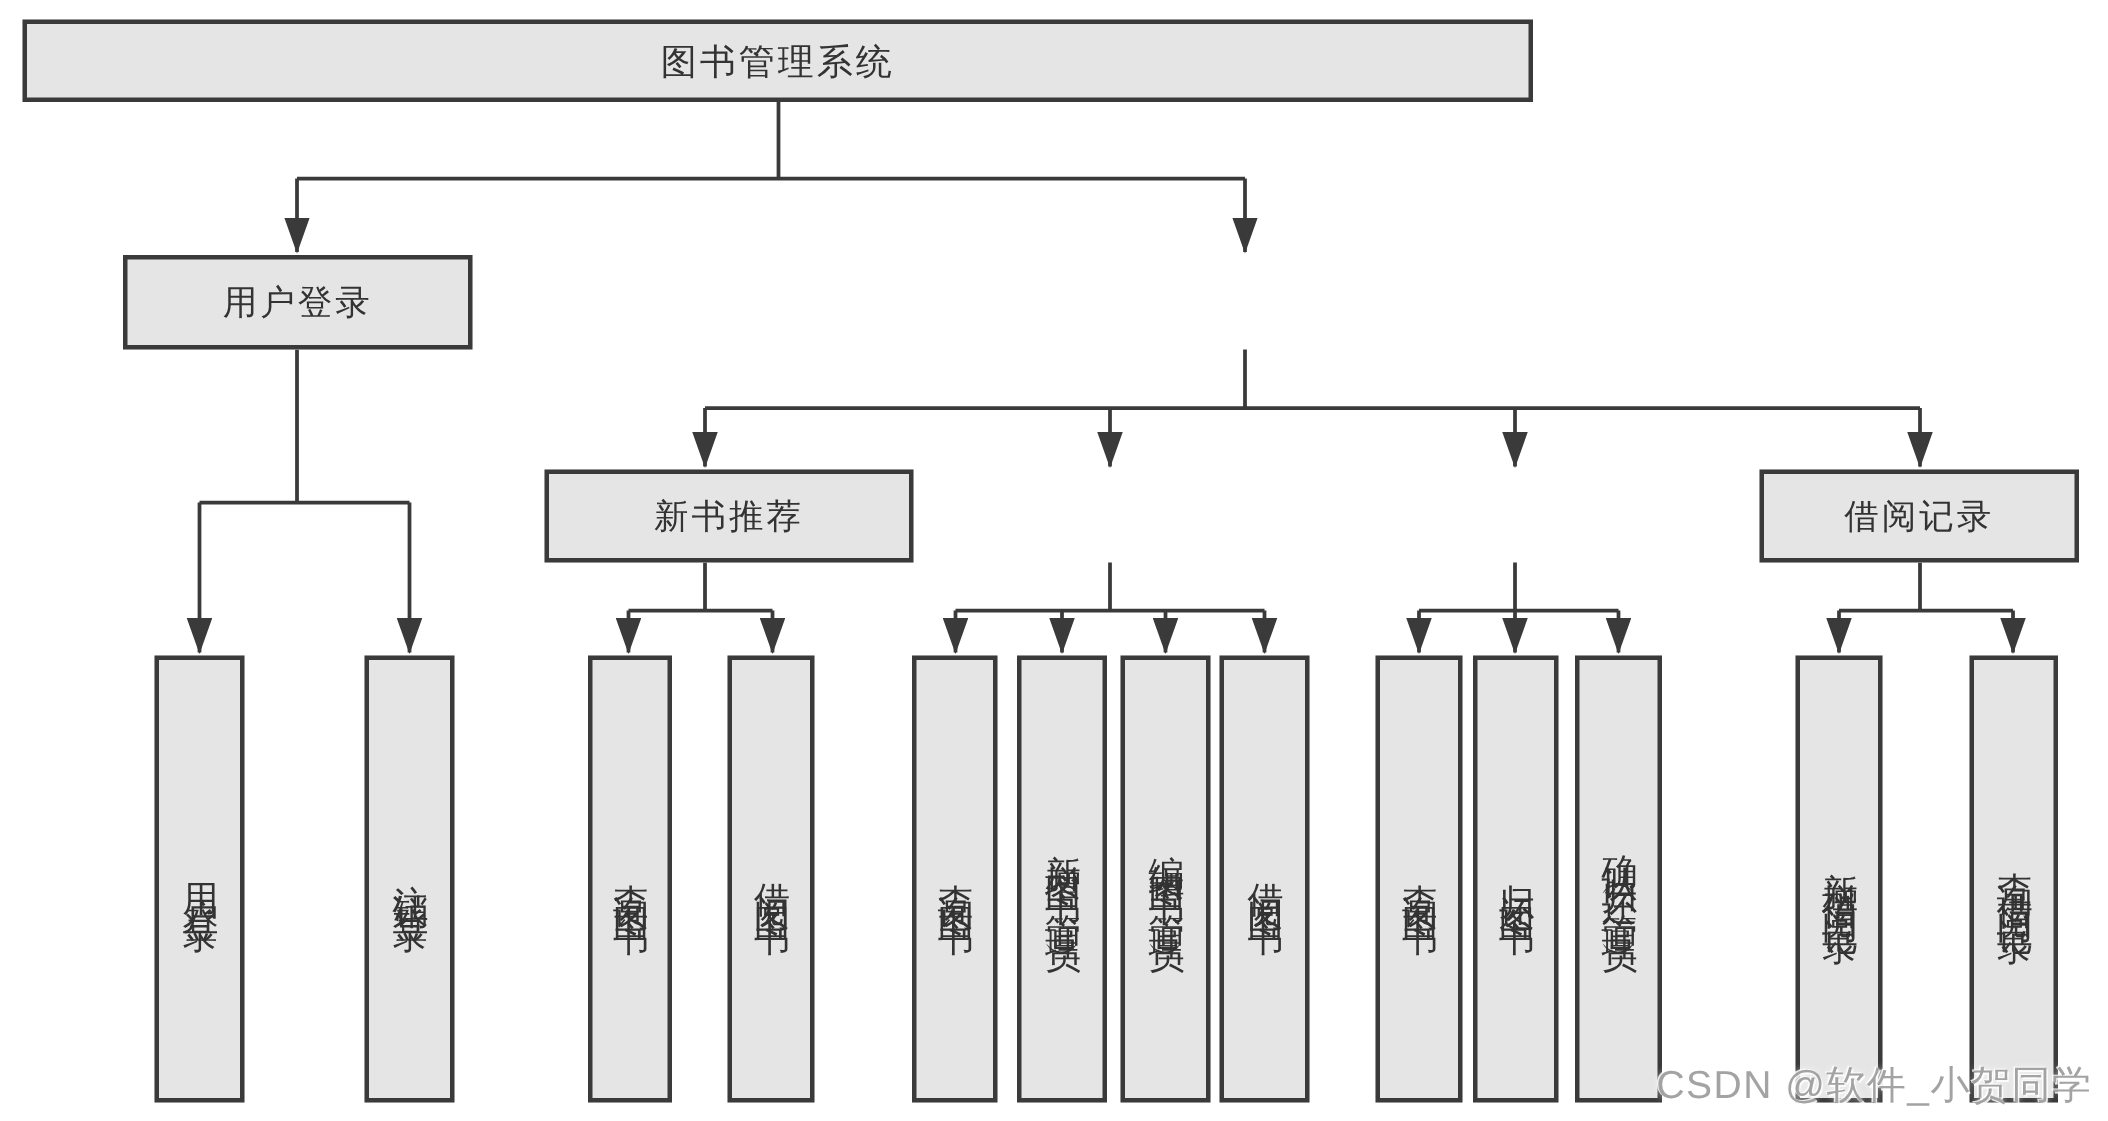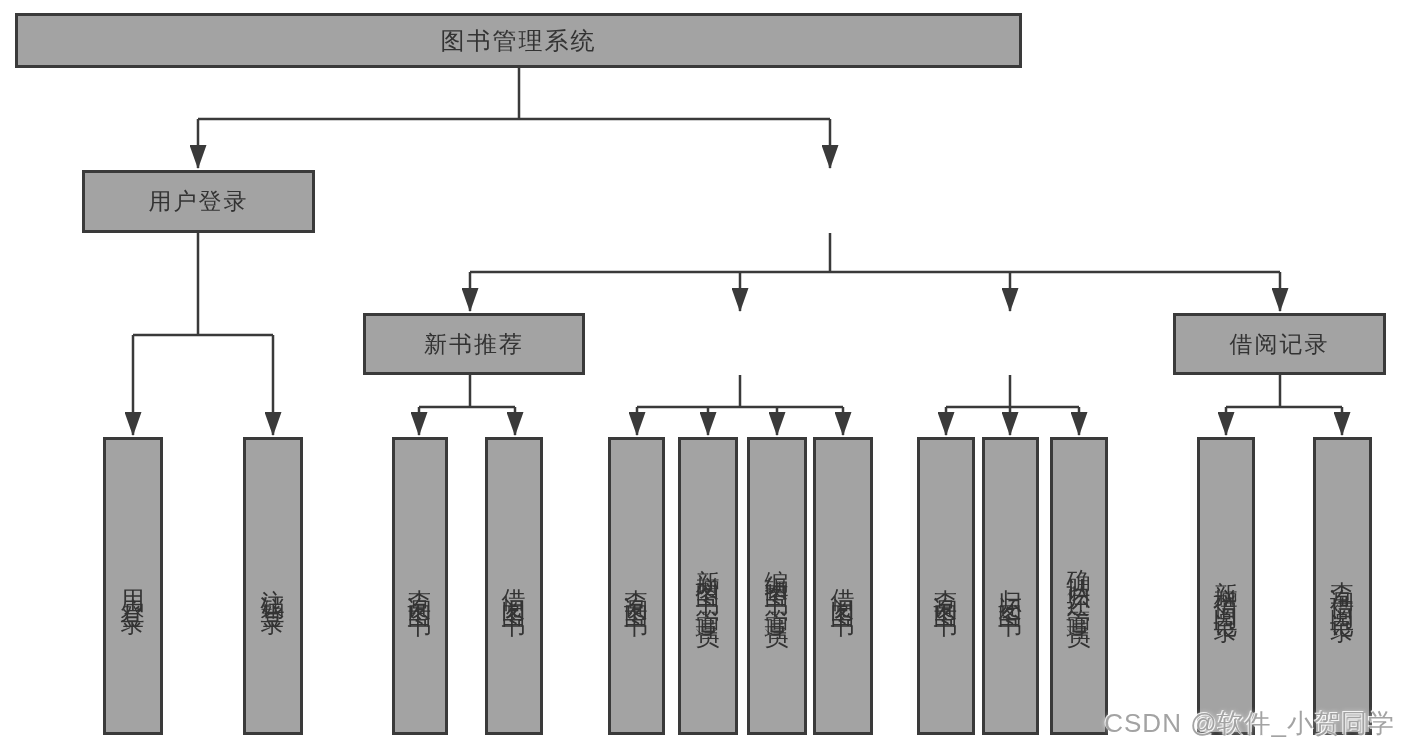--- a/index.html
+++ b/index.html
@@ -23,21 +23,21 @@
   .connectors path {
     stroke: var(--line, #3a3a3a);
     stroke-width: 2.5;
     fill: none;
   }
   #arrowhead path { fill: var(--line, #3a3a3a); stroke: none; }
 
   .node {
     position: absolute;
     z-index: 2;
-    background: #a3a3a3;
+    background: #e5e5e5;
     border: 3px solid var(--box-border, #3a3a3a);
     display: flex;
     align-items: center;
     justify-content: center;
     color: var(--text, #333333);
     font-size: 23px;
     letter-spacing: 2px;
     white-space: nowrap;
     text-align: right;
   }
@@ -128,21 +128,21 @@
 
   <div class="node root" style="left:15px; top:13px; width:1007px; height:55px;">
     <span class="label">图书管理系统</span>
   </div>
 
   <div class="node" style="left:82px; top:170px; width:233px; height:63px;">
     <span class="label">用户登录</span>
   </div>
 
 
-  <div class="node" style="left:363px; top:313px; width:222px; height:62px;">
+  <div class="node" style="left:363px; top:313px; width:246px; height:62px;">
     <span class="label">新书推荐</span>
   </div>
 
 
 
   <div class="node" style="left:1173px; top:313px; width:213px; height:62px;">
     <span class="label">借阅记录</span>
   </div>
 
   <div class="node vnode" style="left:103px; top:437px; width:60px; height:298px;">

